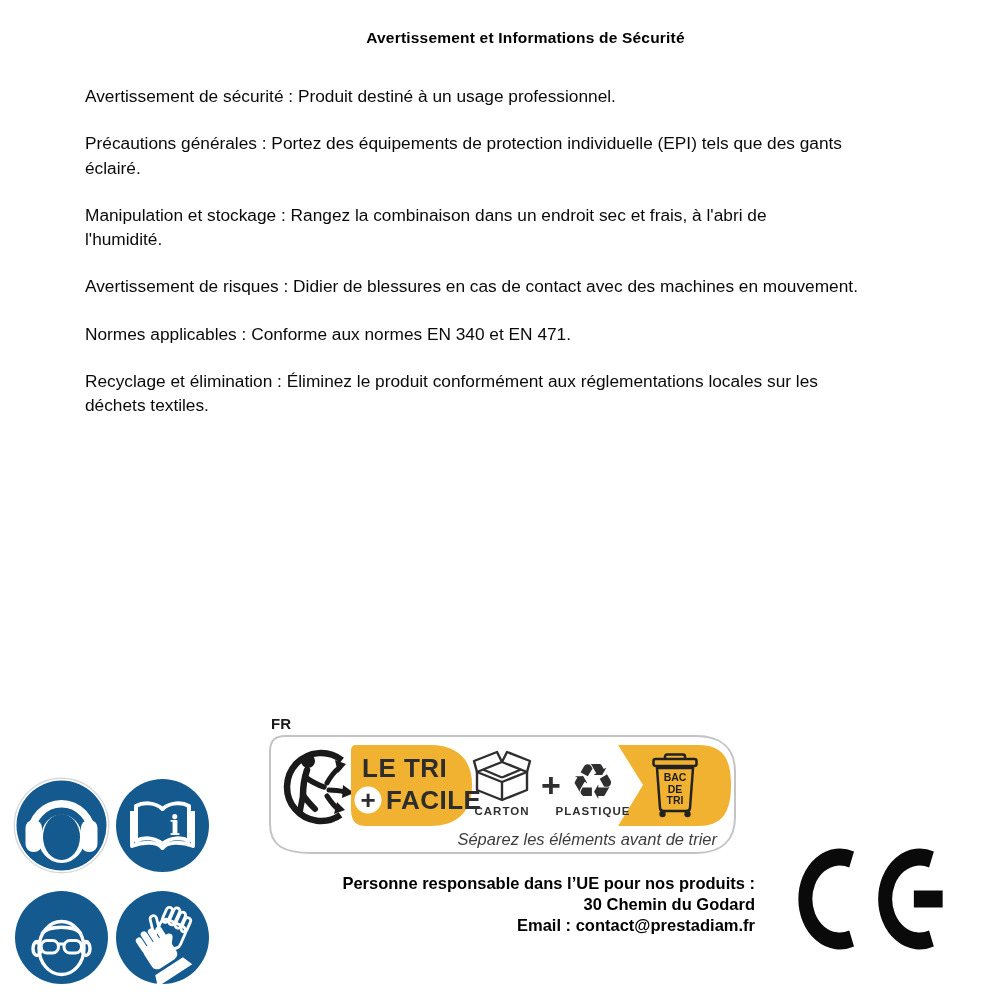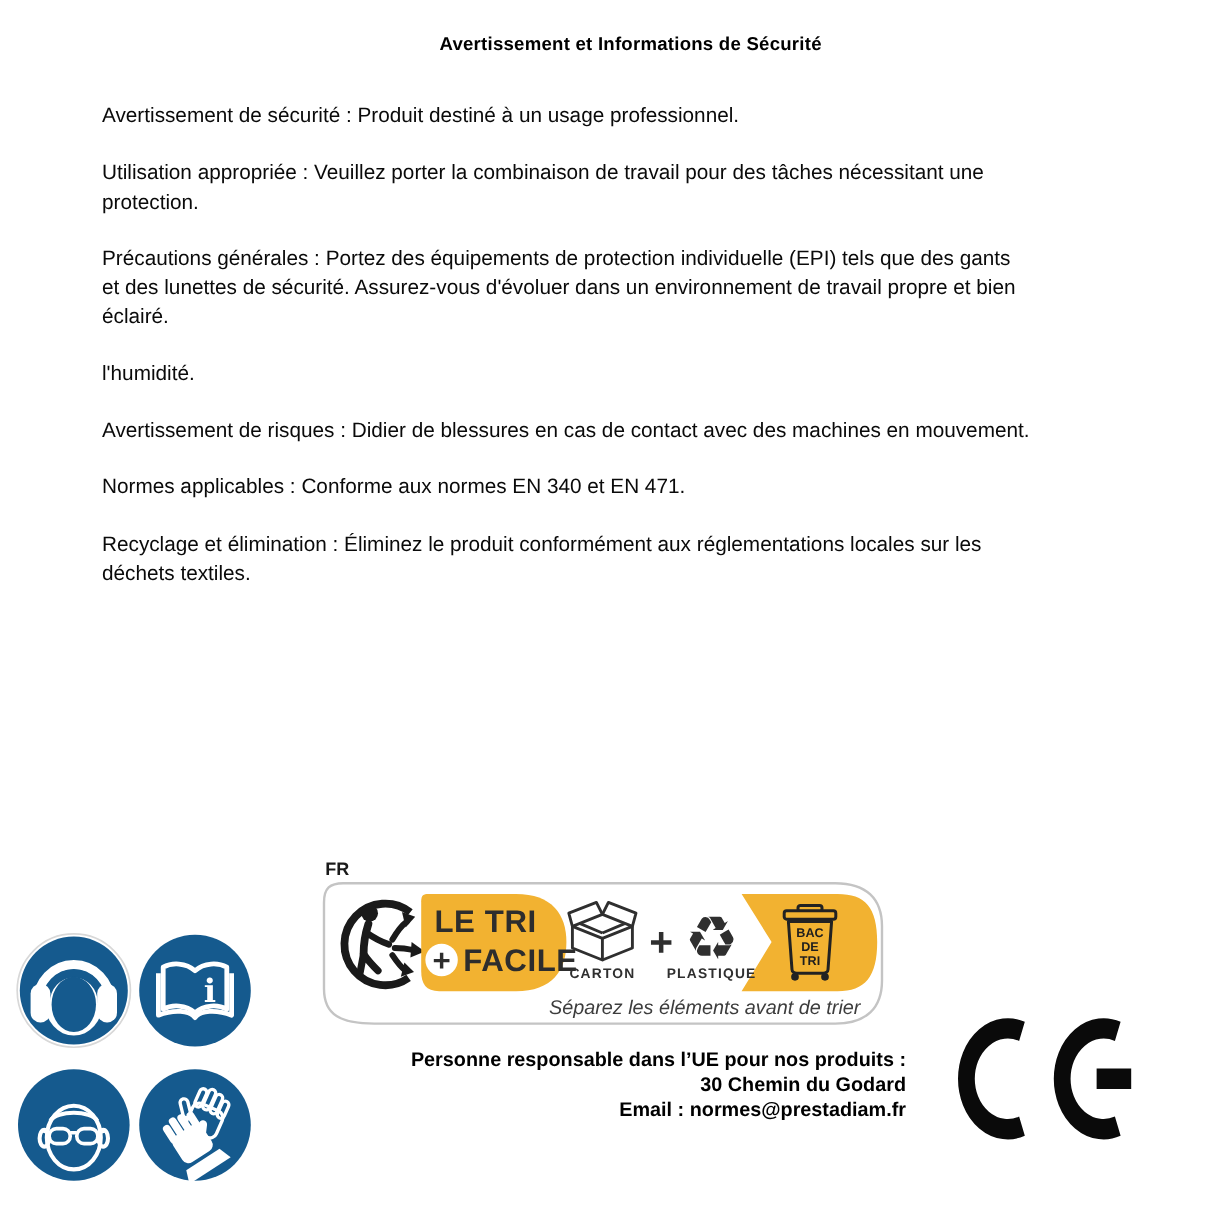--- a/index.html
+++ b/index.html
@@ -35,29 +35,25 @@
 
 <div class="sheet">
 
   <h1 class="title">Avertissement et Informations de Sécurité</h1>
 
   <div class="body-text">
     <div class="para">
       <div class="line">Avertissement de sécurité : Produit destiné à un usage professionnel.</div>
     </div>
     <div class="para">
-      <div class="line">Utilisation appropriée : Veuillez porter la combinaison de travail pour des tâches nécessitant une</div>
-      <div class="line">protection.</div>
-    </div>
-    <div class="para">
       <div class="line">Précautions générales : Portez des équipements de protection individuelle (EPI) tels que des gants</div>
-      <div class="line">et des lunettes de sécurité. Assurez-vous d'évoluer dans un environnement de travail propre et bien</div>
       <div class="line">éclairé.</div>
     </div>
     <div class="para">
+      <div class="line">Manipulation et stockage : Rangez la combinaison dans un endroit sec et frais, à l'abri de</div>
       <div class="line">l'humidité.</div>
     </div>
     <div class="para">
       <div class="line">Avertissement de risques : Didier de blessures en cas de contact avec des machines en mouvement.</div>
     </div>
     <div class="para">
       <div class="line">Normes applicables : Conforme aux normes EN 340 et EN 471.</div>
     </div>
     <div class="para">
       <div class="line">Recyclage et élimination : Éliminez le produit conformément aux réglementations locales sur les</div>
@@ -181,21 +177,21 @@
         <rect x="31" y="52" width="29" height="26" rx="6"></rect>
         <rect x="59" y="53" width="7" height="17" rx="3.5" transform="rotate(40 62 55)"></rect>
         <path d="M 29,81 L 62,81 L 66,92 L 25,92 Z"></path>
       </g>
     </svg>
   </div>
 
   <div class="contact">
     <div>Personne responsable dans l’UE pour nos produits :</div>
     <div>30 Chemin du Godard</div>
-    <div>Email : normes@prestadiam.fr</div>
+    <div>Email : contact@prestadiam.fr</div>
   </div>
 
   <svg class="ce-svg" width="158" height="106" viewBox="0 0 192 106" preserveAspectRatio="none">
     <g fill="none" stroke="#0a0a0a" stroke-width="17">
       <path d="M 66.4,13.5 A 42 42 0 1 0 66.4,92.5"></path>
       <path d="M 163.4,13.5 A 42 42 0 1 0 163.4,92.5"></path>
       <path d="M 142,53 L 177,53"></path>
     </g>
   </svg>
 

